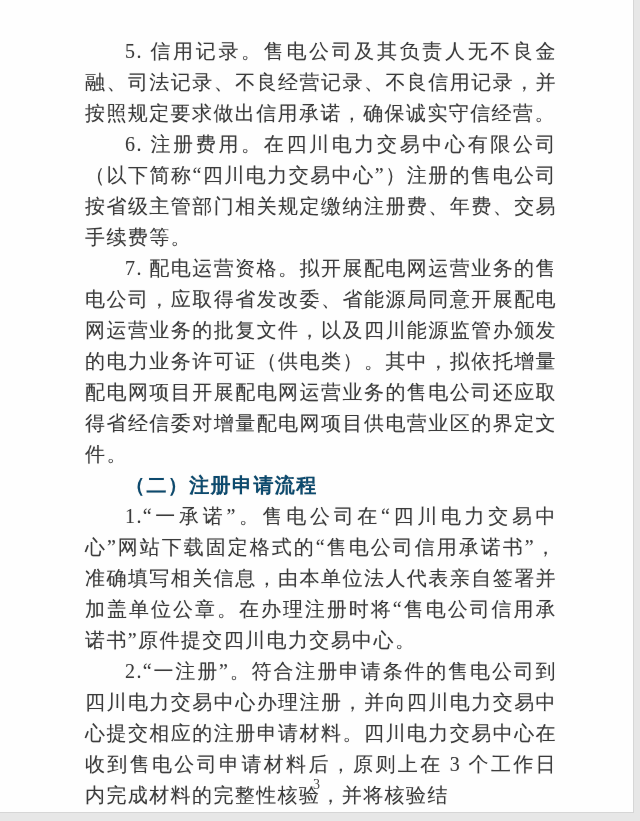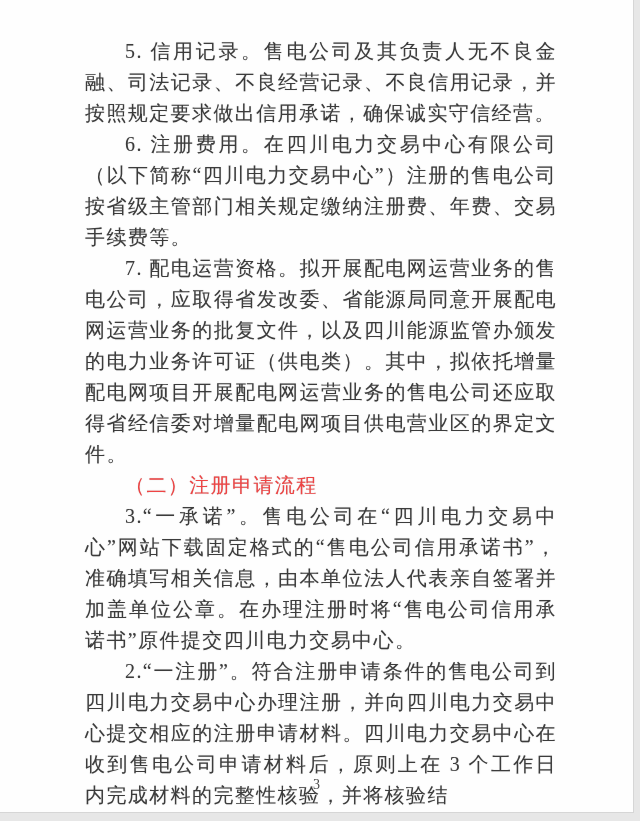--- a/index.html
+++ b/index.html
@@ -37,22 +37,22 @@
     text-align: justify;
     text-justify: inter-ideograph;
     text-shadow: 0 0 1px rgba(90,90,90,0.35);
   }
   .text-block p {
     margin: 0;
     padding: 0;
     text-indent: 2em;
   }
   .section-heading {
-    font-weight: normal;
-    color: #ef4444;
+    font-weight: bold;
+    color: #0c4a6e;
   }
   .page-number {
     position: absolute;
     left: 0;
     top: 777px;
     width: 633px;
     text-align: center;
     font-size: 14px;
     color: #4a4a4a;
     letter-spacing: 0;
@@ -60,17 +60,17 @@
 </style>
 </head>
 <body>
 
 <div class="scan-page">
   <div class="text-block">
     <p>5. 信用记录。售电公司及其负责人无不良金融、司法记录、不良经营记录、不良信用记录，并按照规定要求做出信用承诺，确保诚实守信经营。</p>
     <p>6. 注册费用。在四川电力交易中心有限公司（以下简称“四川电力交易中心”）注册的售电公司按省级主管部门相关规定缴纳注册费、年费、交易手续费等。</p>
     <p>7. 配电运营资格。拟开展配电网运营业务的售电公司，应取得省发改委、省能源局同意开展配电网运营业务的批复文件，以及四川能源监管办颁发的电力业务许可证（供电类）。其中，拟依托增量配电网项目开展配电网运营业务的售电公司还应取得省经信委对增量配电网项目供电营业区的界定文件。</p>
     <p class="section-heading">（二）注册申请流程</p>
-    <p>3.“一承诺”。售电公司在“四川电力交易中心”网站下载固定格式的“售电公司信用承诺书”，准确填写相关信息，由本单位法人代表亲自签署并加盖单位公章。在办理注册时将“售电公司信用承诺书”原件提交四川电力交易中心。</p>
+    <p>1.“一承诺”。售电公司在“四川电力交易中心”网站下载固定格式的“售电公司信用承诺书”，准确填写相关信息，由本单位法人代表亲自签署并加盖单位公章。在办理注册时将“售电公司信用承诺书”原件提交四川电力交易中心。</p>
     <p>2.“一注册”。符合注册申请条件的售电公司到四川电力交易中心办理注册，并向四川电力交易中心提交相应的注册申请材料。四川电力交易中心在收到售电公司申请材料后，原则上在 3 个工作日内完成材料的完整性核验，并将核验结</p>
   </div>
   <div class="page-number">3</div>
 </div>
 
 </body></html>

